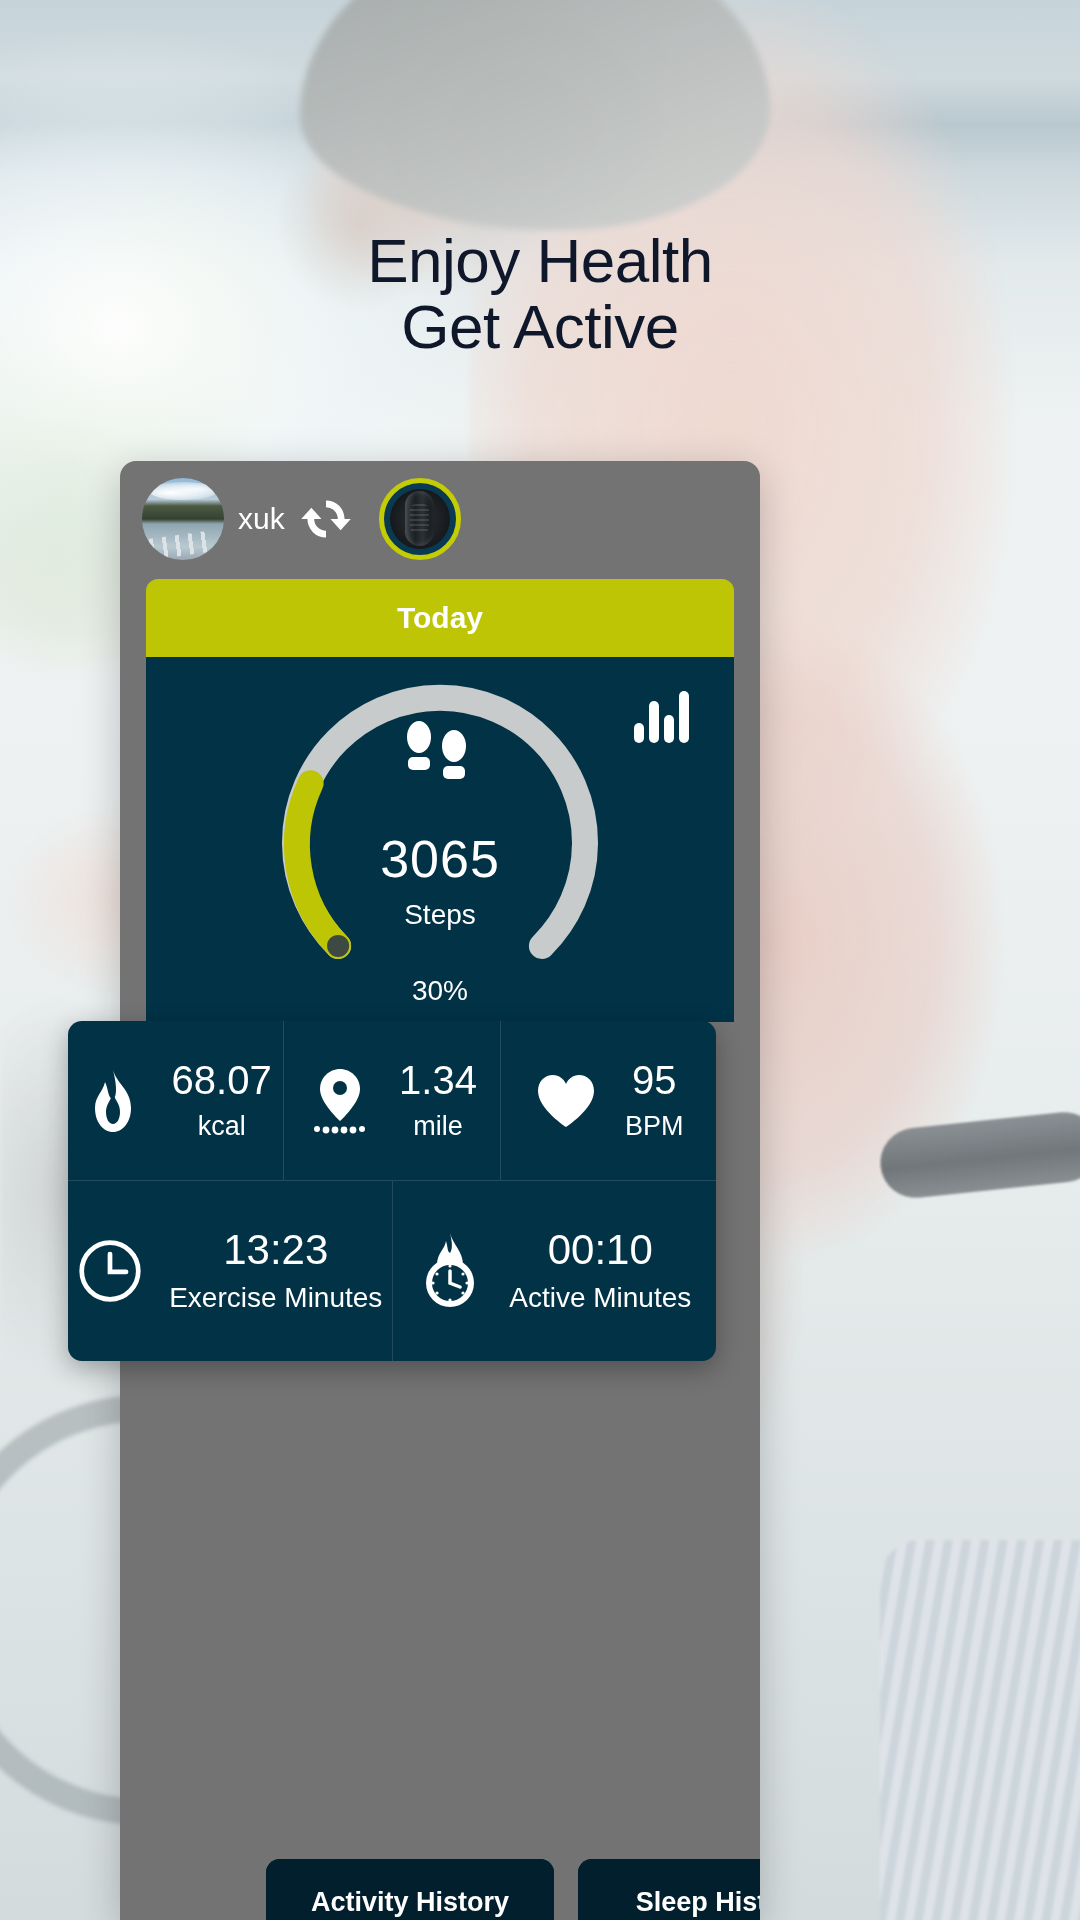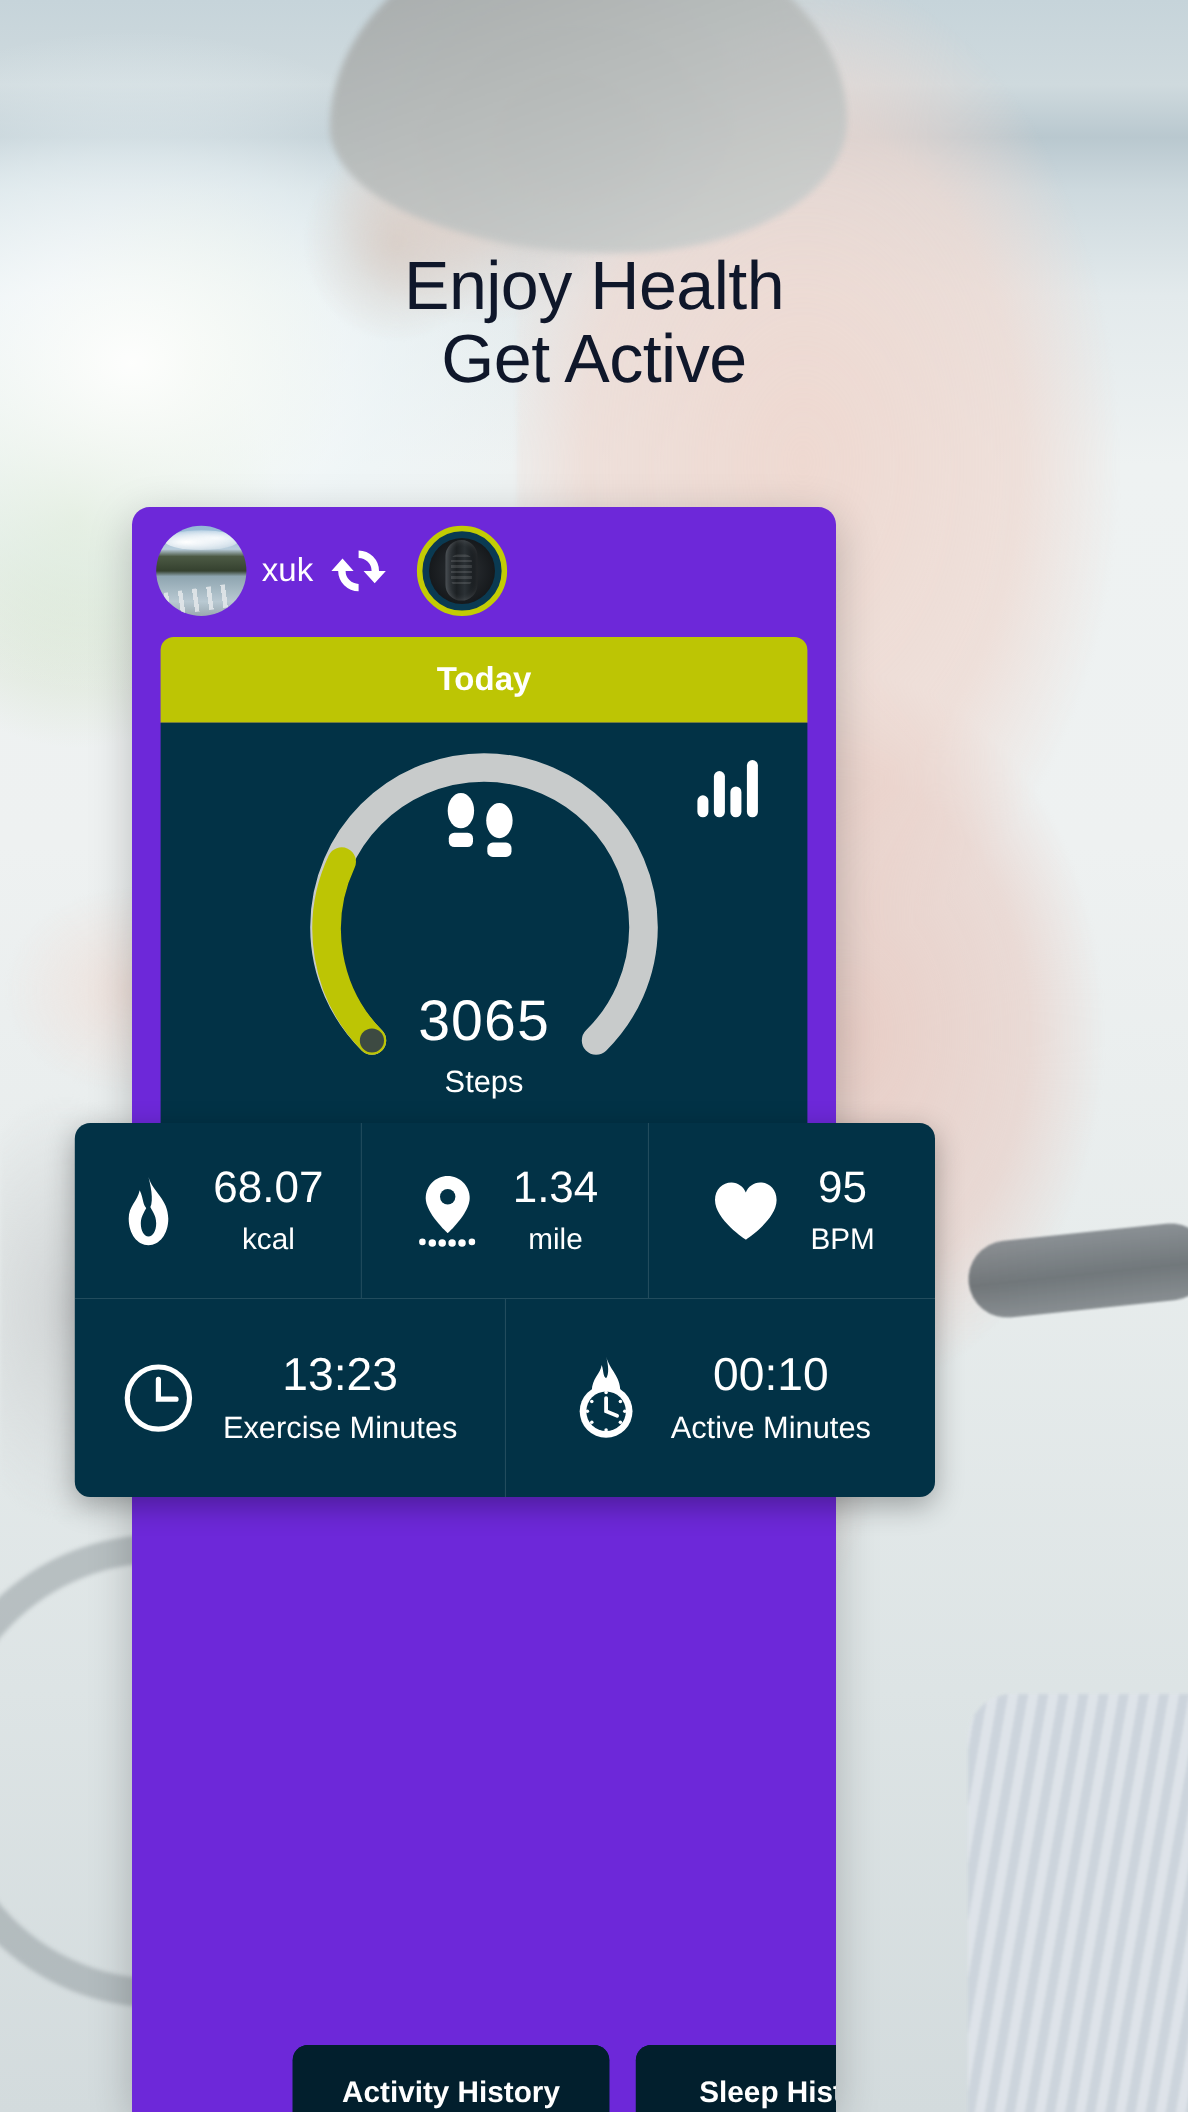--- a/index.html
+++ b/index.html
@@ -82,21 +82,21 @@
     color: #0f172a;
     font-size: 62px; line-height: 1.06;
     font-weight: 400; letter-spacing: -0.5px;
     white-space: pre-line;
     font-family: "Liberation Sans", sans-serif;
   }
 
   
   .app {
     position: absolute; left: 120px; top: 461px; width: 640px; height: 1459px;
-    background: #6d28d9;
+    background: #737373;
     border-radius: 16px 16px 0 0;
     box-shadow: 0 10px 40px rgba(0,0,0,0.22);
     overflow: hidden;
   }
 
   .appbar {
     height: 115px; display: flex; align-items: center; padding: 0 22px; gap: 14px;
   }
   .avatar {
     width: 82px; height: 82px; border-radius: 50%; flex: 0 0 auto;
@@ -155,27 +155,27 @@
   .gauge-card {
     margin: 0 26px; background: #023246;
     height: 365px; position: relative;
   }
   .bars-icon { position: absolute; right: 42px; top: 32px; }
   .gauge-wrap { position: absolute; left: 0; right: 0; top: 22px; display:flex; justify-content:center; }
   .gauge-center {
     position: absolute; left: 0; right: 0; top: 64px;
     text-align: center; color: #ffffff;
   }
-  .g-steps-num { font-size: 52px; font-weight: 400; line-height: 1; margin-top: 114px; letter-spacing: 1px; text-align: center; }
+  .g-steps-num { font-size: 52px; font-weight: 400; line-height: 1; margin-top: 46px; letter-spacing: 1px; text-align: center; }
   .g-steps-lbl { font-size: 28px; margin-top: 14px; font-weight: 400; }
   .g-pct { font-size: 28px; margin-top: 44px; font-weight: 400; }
 
   
   .metrics {
-    position: absolute; left: 68px; top: 1021px; width: 782px;
+    position: absolute; left: 68px; top: 1021px; width: 648px;
     background: #023246; border-radius: 14px;
     box-shadow: 0 8px 26px rgba(0,0,0,0.30);
     overflow: hidden;
   }
   .mrow { display: flex; }
   .mrow.top { height: 160px; border-bottom: 1px solid rgba(255,255,255,.13); }
   .mrow.bot { height: 180px; }
   .mcell {
     flex: 1; display: flex; align-items: center; justify-content: center; gap: 26px;
   }

